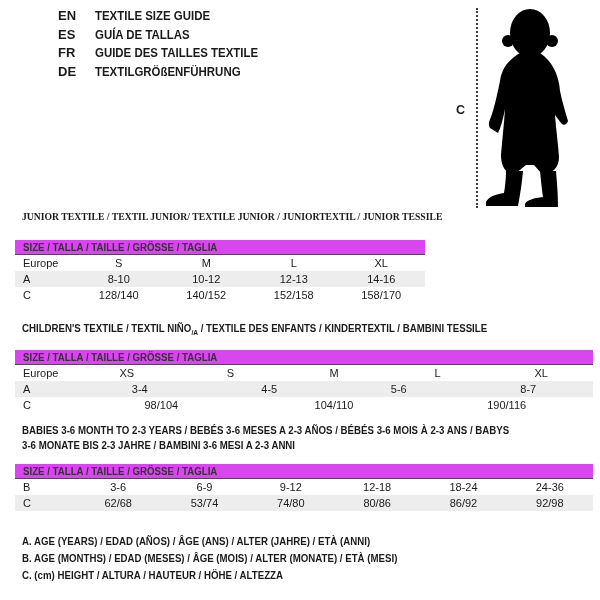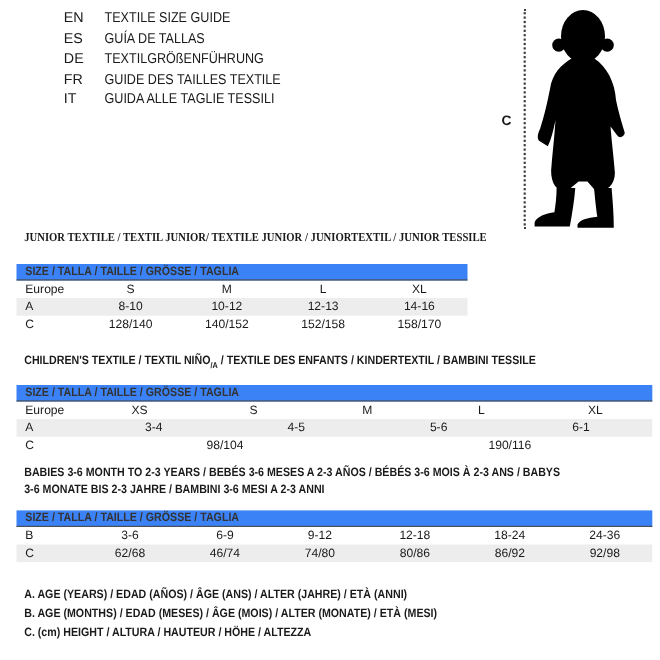--- a/index.html
+++ b/index.html
@@ -6,34 +6,34 @@
   html,body { width:600px; height:600px; background:#ffffff; overflow:hidden;
               font-family:"Liberation Sans", sans-serif; color:#1a1a1a; }
   .abs { position:absolute; }
 
   
   .cond { display:inline-block; transform:scaleX(0.88); transform-origin:0 0; white-space:nowrap; }
   .cond.wrap { white-space:normal; width:556px; }
 
   
   .lang-list { left:22px; top:7px; }
-  .lang-row { display:flex; line-height:18.6px; font-size:13px; font-weight:normal;padding-left:36px; }
+  .lang-row { display:flex; line-height:18.6px; font-size:13px; font-weight:bold;padding-left:36px; }
   .lang-code { width:37px; }
 
   
   .height-line { left:476px; top:8px; height:200px; border-left:2px dotted #3d3d3d; }
   .height-label { left:456px; top:103px; font-size:12.5px; font-weight:bold; }
   .baby-svg { left:482px; top:6px; }
 
   
   .table-title { left:22px; font-size:11px; font-weight:bold; line-height:15px; }
 
   
   .size-table { left:15px; }
-  .st-band { background:#3b82f6; border-bottom:1px solid #4a4a4a; height:15px;
+  .st-band { background:#d946ef; border-bottom:1px solid #4a4a4a; height:15px;
              line-height:14px; padding-left:8px; font-size:11px; font-weight:bold; color:#333333; }
   .st-row { display:flex; height:16px; line-height:16px; font-size:11px; }
   .st-row.alt { background:#ededed; }
   .st-cell { flex:1; text-align:center; }
   .st-cell.st-label { flex:0 0 60px; text-align:left; padding-left:8px; }
 
   
   .footnotes { left:22px; top:533px; }
   .footnote { font-size:11px; font-weight:bold; line-height:17px; }
 </style>
@@ -43,30 +43,26 @@
 <div class="abs lang-list">
   <div class="lang-row">
     <span class="lang-code">EN</span>
     <span class="cond">TEXTILE SIZE GUIDE</span>
   </div>
   <div class="lang-row">
     <span class="lang-code">ES</span>
     <span class="cond">GUÍA DE TALLAS</span>
   </div>
   <div class="lang-row">
-    <span class="lang-code">DE</span>
-    <span class="cond">TEXTILGRÖßENFÜHRUNG</span>
-  </div>
-  <div class="lang-row">
     <span class="lang-code">FR</span>
     <span class="cond">GUIDE DES TAILLES TEXTILE</span>
   </div>
   <div class="lang-row">
-    <span class="lang-code">IT</span>
-    <span class="cond">GUIDA ALLE TAGLIE TESSILI</span>
+    <span class="lang-code">DE</span>
+    <span class="cond">TEXTILGRÖßENFÜHRUNG</span>
   </div>
 </div>
 
 <div class="abs height-line"></div>
 <div class="abs height-label">C</div>
 <svg class="abs baby-svg" width="100" height="202" viewBox="0 0 100 200" fill="#000000">
   <ellipse cx="48" cy="26" rx="20" ry="24"></ellipse>
   <circle cx="26" cy="34" r="6"></circle>
   <circle cx="70" cy="34" r="6"></circle>
   <path d="M 38 46
@@ -135,25 +131,26 @@
       <div class="st-cell">S</div>
       <div class="st-cell">M</div>
       <div class="st-cell">L</div>
       <div class="st-cell">XL</div>
     </div>
     <div class="st-row alt">
       <div class="st-cell st-label">A</div>
       <div class="st-cell">3-4</div>
       <div class="st-cell">4-5</div>
       <div class="st-cell">5-6</div>
-      <div class="st-cell">6-1</div>
+      <div class="st-cell">8-7</div>
     </div>
     <div class="st-row">
       <div class="st-cell st-label">C</div>
       <div class="st-cell">98/104</div>
+      <div class="st-cell">104/110</div>
       <div class="st-cell">190/116</div>
     </div>
   </div>
 
 <div class="abs table-title" style="top:423px;">
   <span class="cond wrap">BABIES 3-6 MONTH TO 2-3 YEARS / BEBÉS 3-6 MESES A 2-3 AÑOS / BÉBÉS 3-6 MOIS À 2-3 ANS / BABYS 3-6 MONATE BIS 2-3 JAHRE / BAMBINI 3-6 MESI A 2-3 ANNI</span>
 </div>
 <div class="abs size-table" style="top:464px; width:578px;">
     <div class="st-band"><span class="cond">SIZE / TALLA / TAILLE / GRÖSSE / TAGLIA</span></div>
     <div class="st-row">
@@ -161,21 +158,21 @@
       <div class="st-cell">3-6</div>
       <div class="st-cell">6-9</div>
       <div class="st-cell">9-12</div>
       <div class="st-cell">12-18</div>
       <div class="st-cell">18-24</div>
       <div class="st-cell">24-36</div>
     </div>
     <div class="st-row alt">
       <div class="st-cell st-label">C</div>
       <div class="st-cell">62/68</div>
-      <div class="st-cell">46/74</div>
+      <div class="st-cell">53/74</div>
       <div class="st-cell">74/80</div>
       <div class="st-cell">80/86</div>
       <div class="st-cell">86/92</div>
       <div class="st-cell">92/98</div>
     </div>
   </div>
 
 <div class="abs footnotes">
   <div class="footnote"><span class="cond">A. AGE (YEARS) / EDAD (AÑOS) / ÂGE (ANS) / ALTER (JAHRE) / ETÀ (ANNI)</span></div>
   <div class="footnote"><span class="cond">B. AGE (MONTHS) / EDAD (MESES) / ÂGE (MOIS) / ALTER (MONATE) / ETÀ (MESI)</span></div>

